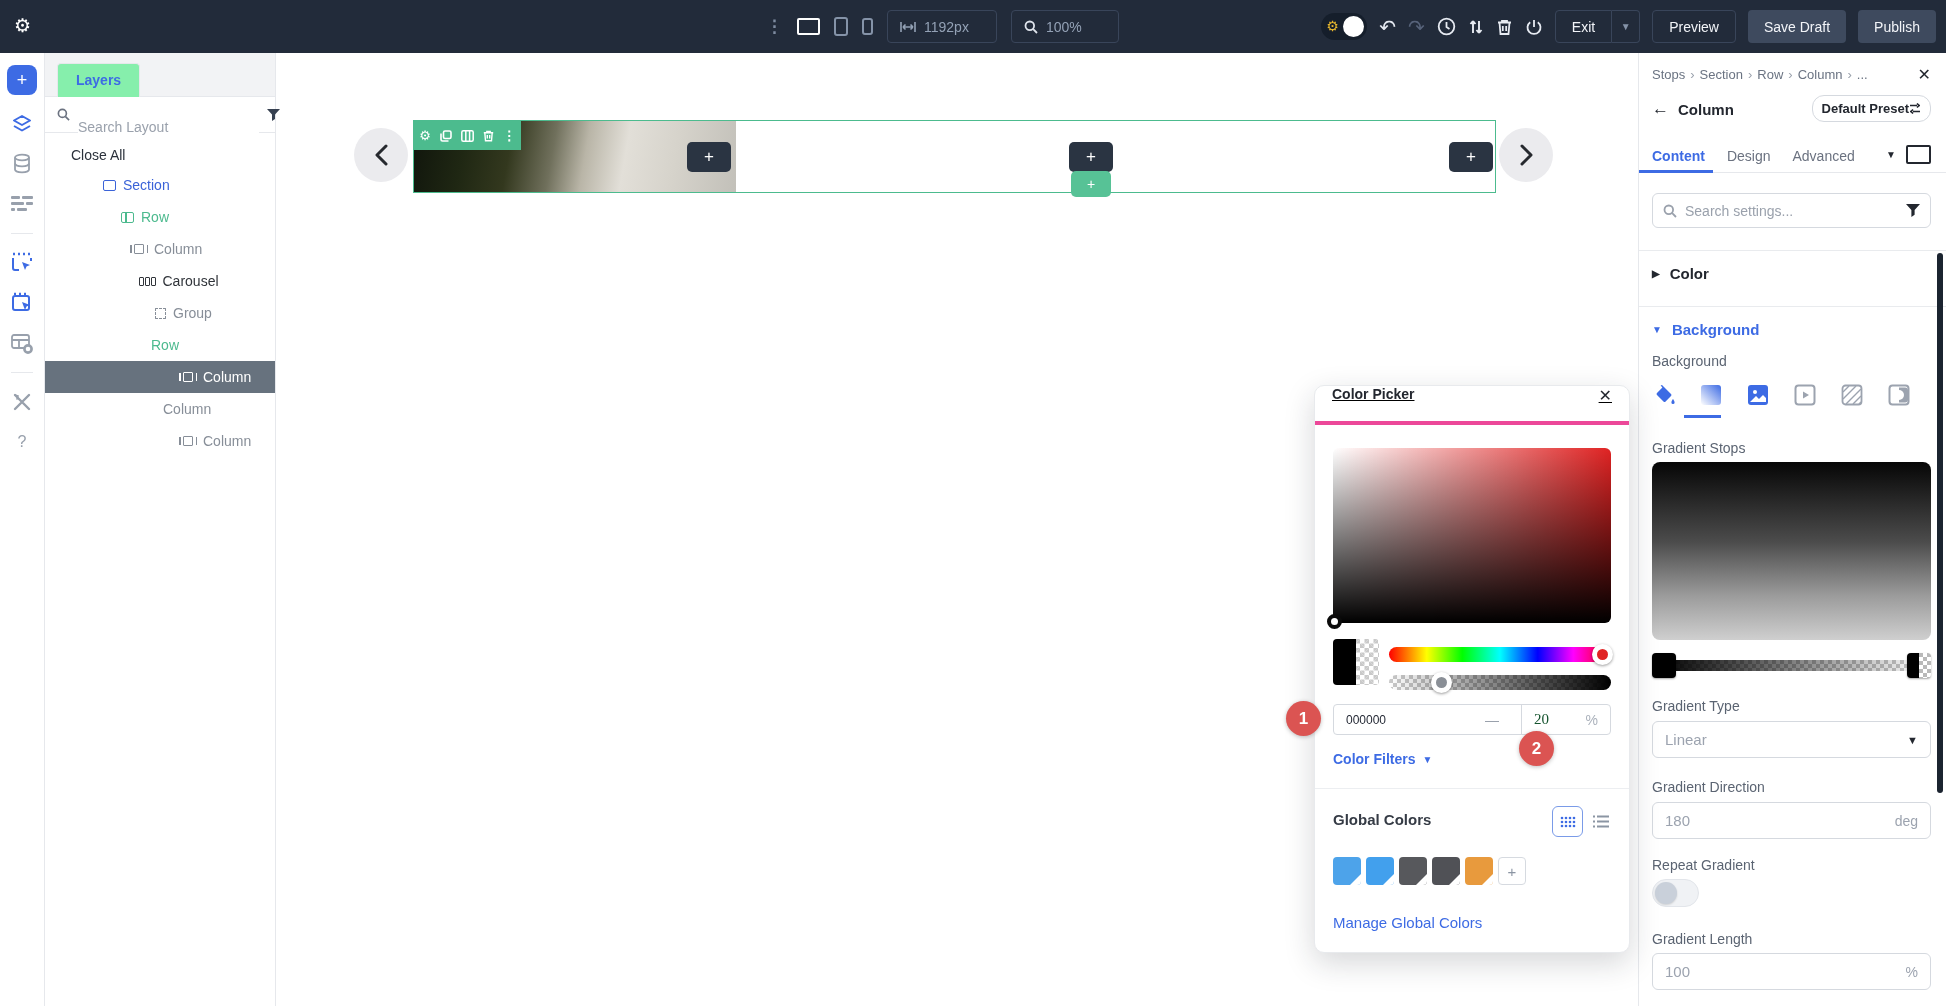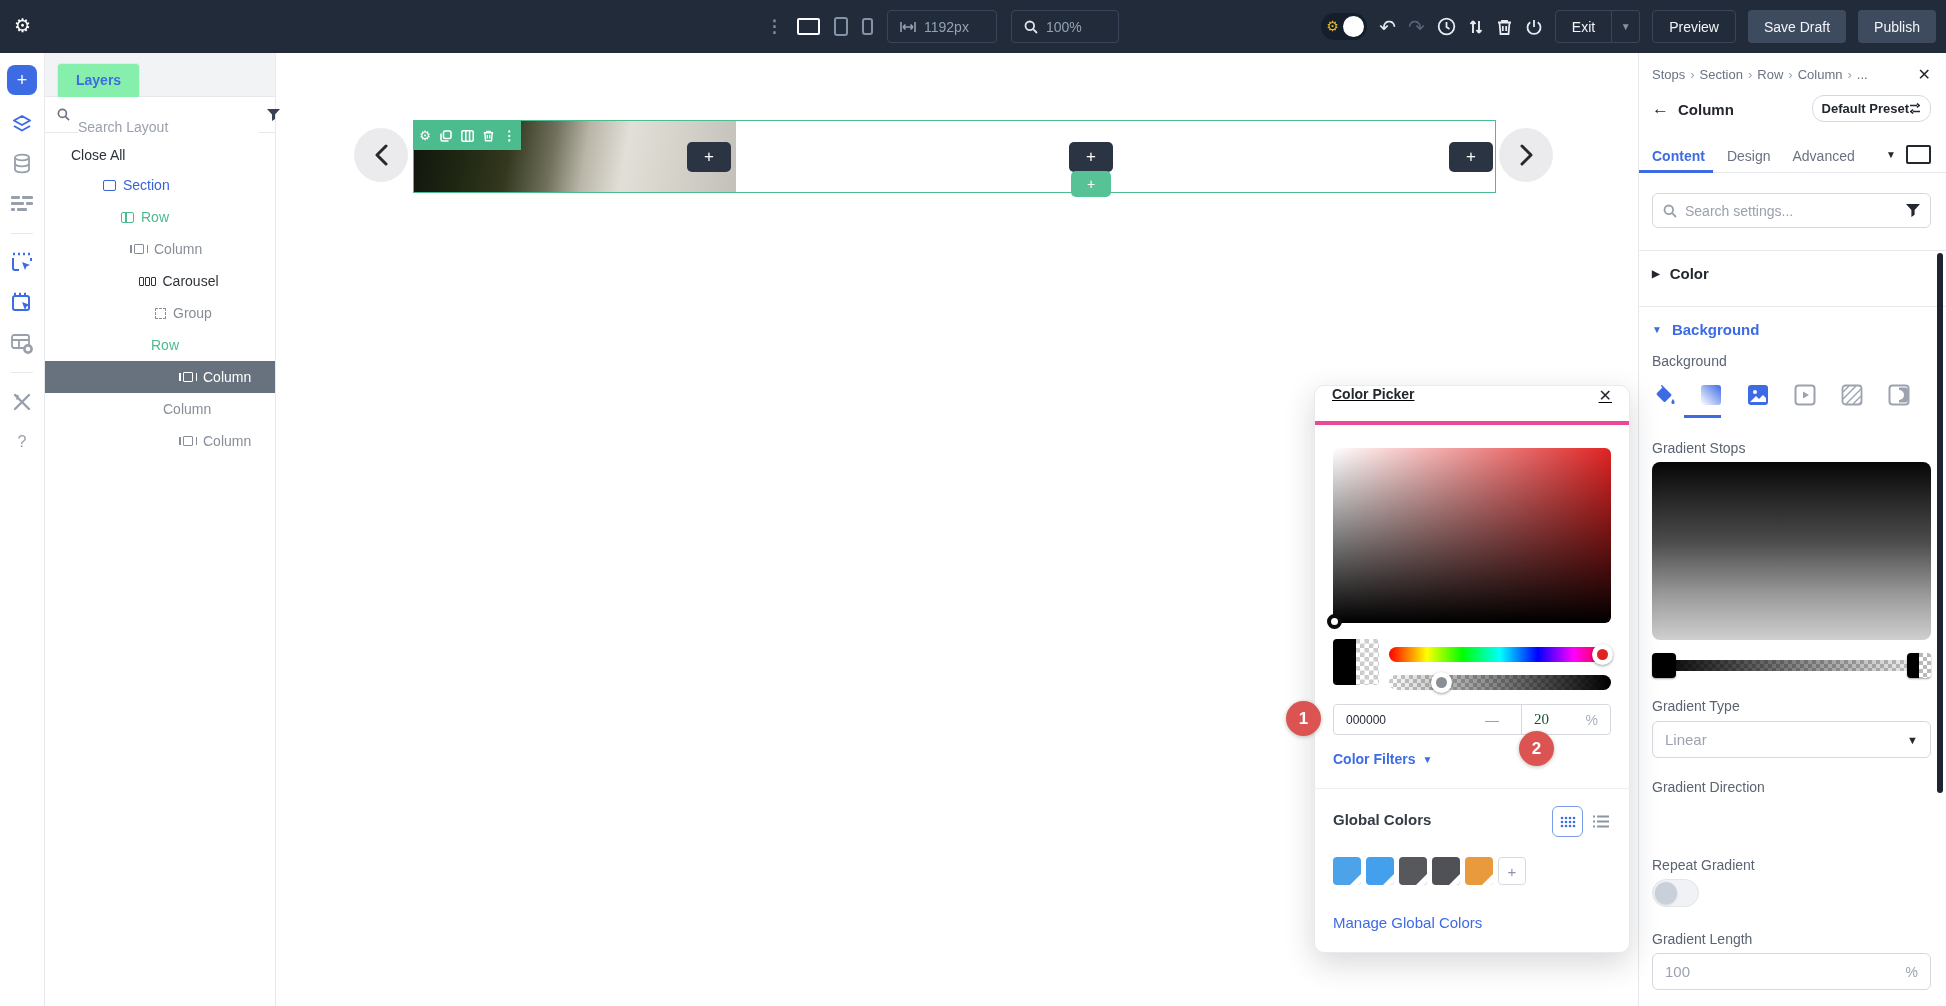--- a/index.html
+++ b/index.html
@@ -548,20 +548,24 @@
       <div class="stop-handle right"></div>
     </div>
 
     <div class="rp rp-label fld-label-type">Gradient Type</div>
     <div class="rp rp-select">
       <span>Linear</span>
       <span class="caret">▼</span>
     </div>
 
     <div class="rp rp-label fld-label-dir">Gradient Direction</div>
+    <div class="rp rp-input inp-dir">
+      <input placeholder="180" style="">
+      <span class="suffix">deg</span>
+    </div>
 
     <div class="rp rp-label fld-label-rep">Repeat Gradient</div>
     <div class="toggle" style="left:13px;">
         <span class="knob"></span>
       </div>
 
     <div class="rp rp-label fld-label-len">Gradient Length</div>
     <div class="rp rp-input inp-len">
       <input placeholder="100" style="">
       <span class="suffix">%</span>

